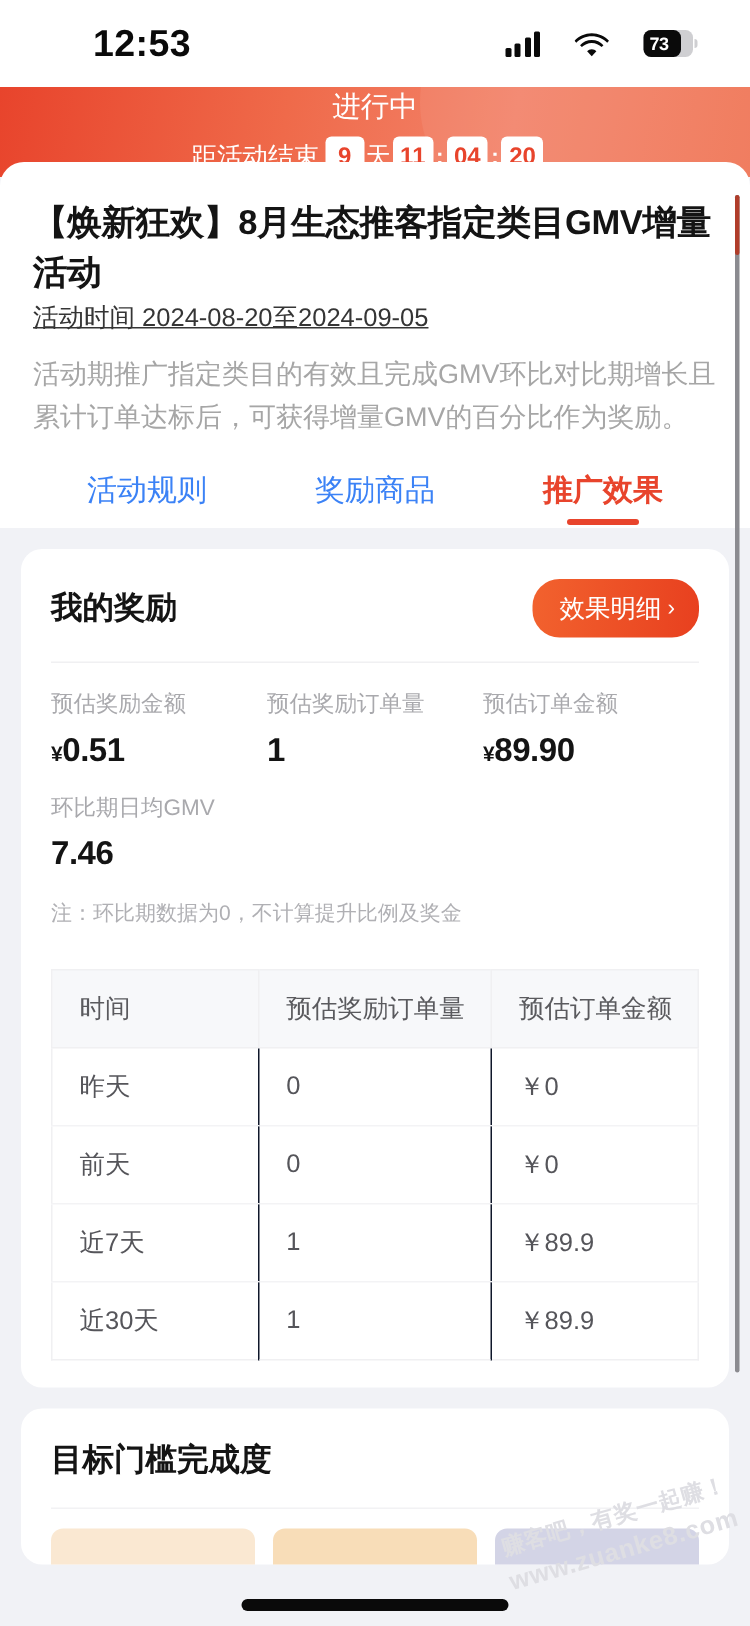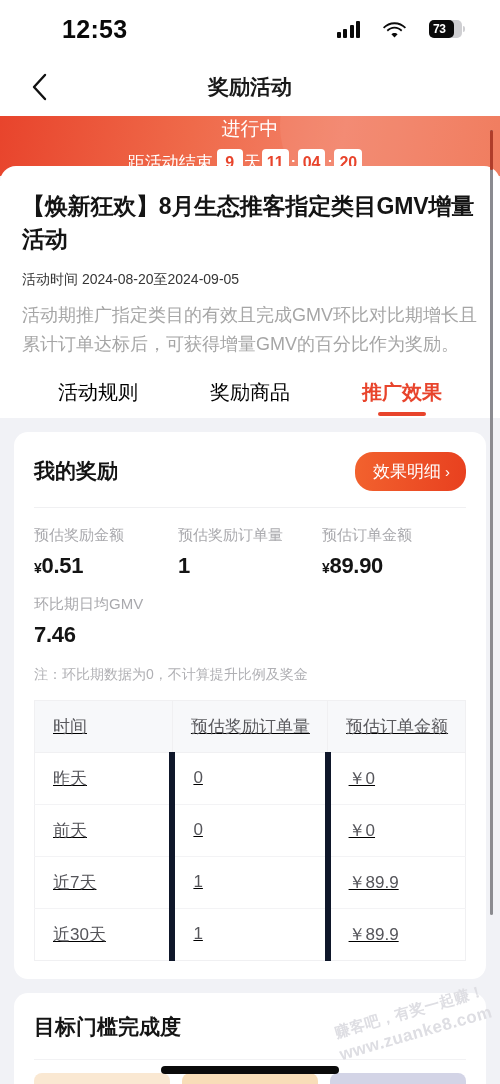--- a/index.html
+++ b/index.html
@@ -52,26 +52,26 @@
             border-radius:4px; display:flex; align-items:center; justify-content:center; padding:0 5px;}
   .cd-unit { font-size:17px; color:#fff; }
   .cd-sep { color:#fff; font-size:15px; font-weight:bold; padding:0 1px;}
 
   
   .headpanel {
     background:#fff; border-radius:16px 16px 0 0; margin-top:-10px; position:relative; z-index:3;
     padding:24px 22px 0 22px;
   }
   .act-title { font-size:23px; line-height:1.42; font-weight:bold; color:#141414; letter-spacing:-0.2px;}
-  .act-time { font-size:14px; color:#353535; margin-top:16px; }
+  .act-time { font-size:17px; color:#353535; margin-top:3px;text-decoration:underline; }
   .act-desc { font-size:18px; line-height:1.6; color:#a6a6a6; margin-top:12px; }
 
   
   .tabs { display:flex; background:#fff; padding:20px 0 0 0; }
-  .tab { flex:1; text-align:center; font-size:20px; color:#000000; padding-bottom:12px; position:relative; cursor:pointer;}
+  .tab { flex:1; text-align:center; font-size:20px; color:#3b82f6; padding-bottom:12px; position:relative; cursor:pointer;}
   .tab.active { color:#e8442c; font-weight:bold; }
   .tab.active::after{
     content:""; position:absolute; left:50%; transform:translateX(-50%); bottom:2px;
     width:48px; height:4px; border-radius:2px; background:#e8442c;
   }
 
   
   .content { padding:14px 14px 0 14px; }
   .card { background:#fff; border-radius:14px; padding:20px 20px 18px 20px; margin-bottom:14px; }
   .card-head { display:flex; align-items:center; justify-content:space-between; padding-bottom:16px; border-bottom:1px solid #f0f0f2;}
@@ -86,29 +86,29 @@
   .stats { display:flex; padding-top:18px; }
   .stat { flex:1; }
   .stat-label { font-size:15px; color:#a9a9ad; }
   .stat-value { font-size:22px; font-weight:bold; color:#141414; margin-top:8px; letter-spacing:-0.3px;}
   .stat-value .cur { font-size:14px; font-weight:bold; }
   .stats2 { padding-top:16px; }
 
   .note { font-size:14px; color:#b0b0b4; margin-top:18px; }
 
   
-  .tbl { width:100%; border-collapse:collapse; margin-top:16px; border:1px solid #f0f0f2; border-radius:4px;text-decoration:underline;}
+  .tbl { width:100%; border-collapse:collapse; margin-top:28px; border:1px solid #f0f0f2; border-radius:4px;}
   .tbl th {
     background:#f7f8fa; font-size:17px; color:#5a5a5e; font-weight:normal;
     text-align:left; padding:14px 0 14px 18px; border-bottom:1px solid #f0f0f2; border-right:1px solid #f0f0f2;
   }
   .tbl th:last-child, .tbl td:last-child { border-right:none; }
   .tbl td {
     font-size:17px; color:#55555a; padding:14px 0 14px 18px;
-    border-bottom:1px solid #f3f3f5; border-right:6px solid #0f172a;
+    border-bottom:1px solid #f3f3f5; border-right:1px solid #0f172a;
   }
   .tbl tr:last-child td { border-bottom:none; }
   .col-a { width:32%; } .col-b { width:36%; }
 
   
   .bottom-card { background:#fff; border-radius:14px; padding:20px 20px 0 20px; }
   .bottom-head { padding-bottom:18px; border-bottom:1px solid #f2f2f4;}
   .thresh-row { display:flex; gap:12px; padding-top:13px; }
   .thresh { height:24px; border-radius:8px 8px 0 0; flex:1; }
   .t1 { background:#fae8d2; }
@@ -153,28 +153,20 @@
         </svg>
       </span>
       <span class="batt">
         <span class="fill"></span>
         <span class="pct">73</span>
         <span class="nub"></span>
       </span>
     </div>
   </div>
 
-  <div class="navbar">
-    <div class="nav-back">
-      <svg width="16" height="28" viewBox="0 0 16 28">
-        <path d="M14 2 L3 14 L14 26" stroke="#111" stroke-width="2.4" fill="none" stroke-linecap="round" stroke-linejoin="round"></path>
-      </svg>
-    </div>
-    <div class="nav-title">奖励活动</div>
-  </div>
 
   <div class="banner">
     <div class="banner-status">进行中</div>
     <div class="banner-count">
       <span class="cd-label">距活动结束</span>
       <span class="cd-box">9</span>
       <span class="cd-unit">天</span>
       <span class="cd-box">11</span>
       <span class="cd-sep">:</span>
       <span class="cd-box">04</span>

